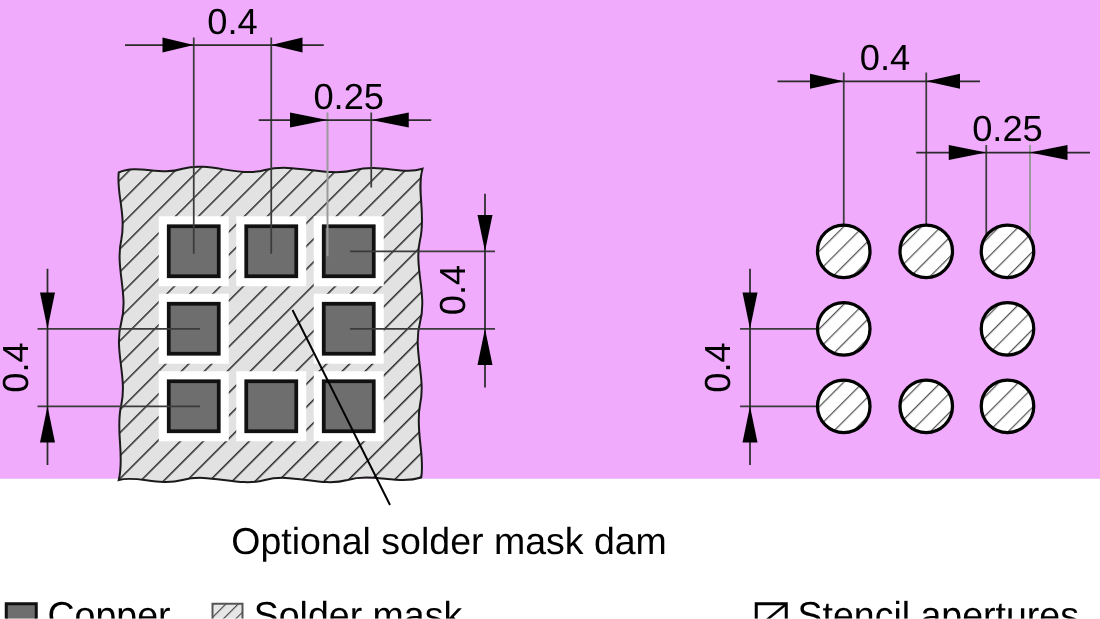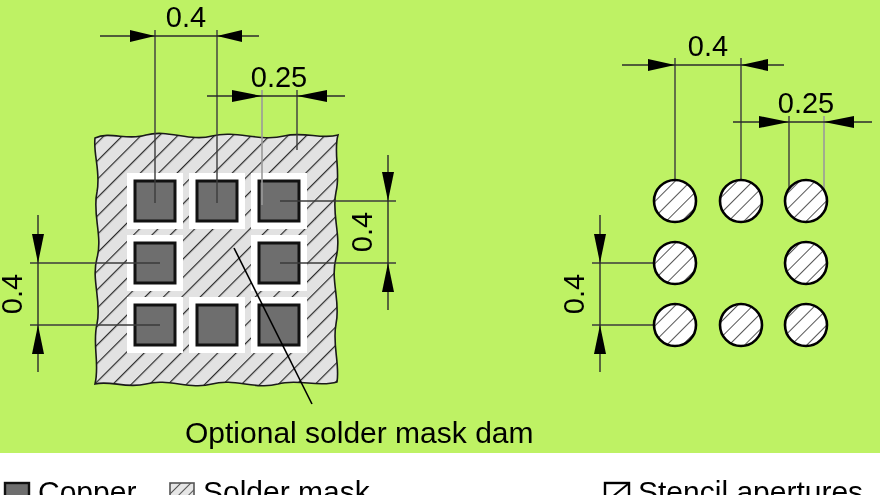--- a/index.html
+++ b/index.html
@@ -10,22 +10,22 @@
   }
   body {
     width: 880px;
     height: 495px;
     overflow: hidden;
     font-family: "Liberation Sans", sans-serif;
   }
   #drawing-root {
     position: relative;
     width: 880px;
-    height: 453px;
-    background: #bef264;
+    height: 383px;
+    background: #f0abfc;
     text-align: center;
   }
   svg#drawing {
     position: absolute;
     left: 0;
     top: 0;
     display: block;
   }
   .dim-text {
     font-family: "Liberation Sans", sans-serif;

